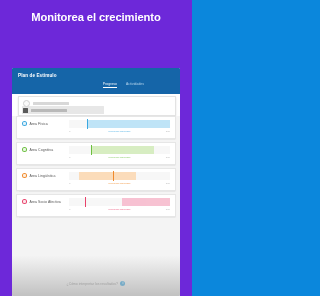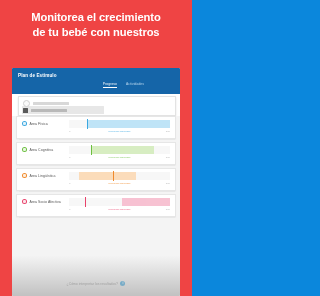--- a/index.html
+++ b/index.html
@@ -2,21 +2,21 @@
 <html><head>
 <meta charset="utf-8">
 <style>
   html,body{margin:0;padding:0;}
   body{
     width:192px;height:296px;overflow:hidden;
     background:#0b87dc;
     font-family:"Liberation Sans",sans-serif;
     -webkit-font-smoothing:antialiased;
   }
-  .screen{position:relative;width:192px;height:296px;background:#ef4444;}
+  .screen{position:relative;width:192px;height:296px;background:#6d28d9;}
 
   
   .headline{
     position:absolute;left:0;top:10px;width:192px;
     text-align:center;color:#ffffff;
     font-size:11.2px;line-height:14.6px;font-weight:bold;
     letter-spacing:-0.1px;
   }
   .headline div{white-space:nowrap;}
 
@@ -137,21 +137,20 @@
     flex:none;
   }
 </style>
 </head>
 <body>
 
 <div class="screen">
 
   <div class="headline">
     <div>Monitorea el crecimiento</div>
-    <div>de tu bebé con nuestros</div>
   </div>
 
   <div class="appcard">
 
     <div class="appheader">
       <div class="title">Plan de Estímulo</div>
       <div class="tabs">
         <div class="tab active">Progreso</div>
         <div class="tab">Actividades</div>
       </div>

